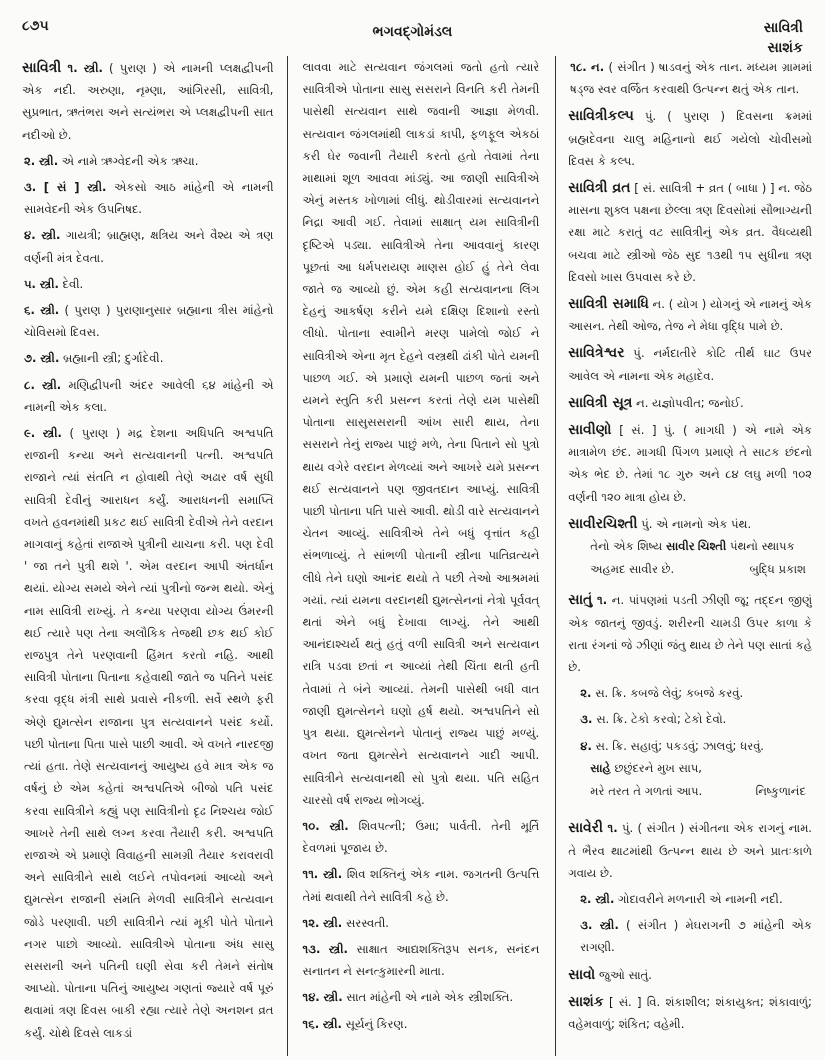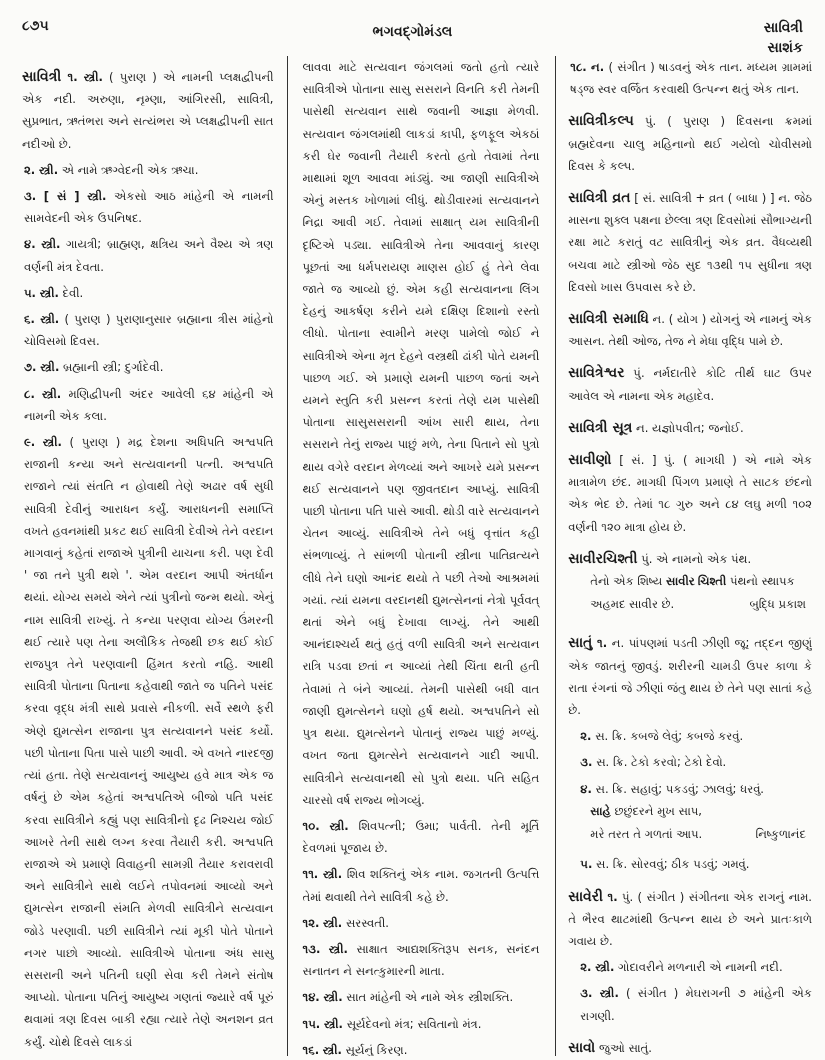--- a/index.html
+++ b/index.html
@@ -16,21 +16,21 @@
   .running-title { position: absolute; left: 0; width: 825px; text-align: center; top: 23px; font-size: 14px; font-weight: bold; }
   .guide-words { position: absolute; right: 22px; top: 17px; text-align: right; font-size: 14px; font-weight: bold; line-height: 20px; }
   .columns {
     position: absolute; top: 56px; left: 22px; width: 790px; height: 1000px;
     display: flex;
   }
   .col { overflow: hidden; font-size: 11.6px; line-height: 22.2px; text-align: justify; }
   .col-1 { width: 258px; padding-right: 14px; border-right: 1px solid #333; }
   .col-2 { width: 245px; padding: 0 16px 0 12px; border-right: 1px solid #333; }
   .col-3 { width: 250px; padding-left: 12px; }
-  .entry { margin: 9px 0 4px 0; }
+  .entry { margin: 0 0 4px 0; }
   .sense { margin: 0 0 4px 0; padding-left: 2px; }
   .cont { text-indent: 0; }
   .headword { font-weight: bold; font-size: 14px; }
   .num { font-weight: bold; }
   .gram { font-weight: bold; }
   .indent { padding-left: 12px; }
   .quote { padding-left: 22px; }
   .source { float: right; padding-right: 6px; }
   .bold-in { font-weight: bold; font-family: Liberation Serif, serif; }
 </style>
@@ -65,49 +65,47 @@
     <div class="sense"><span class="num">૯.</span> <span class="gram">સ્ત્રી.</span> <span>( પુરાણ ) મદ્ર દેશના અધિપતિ અશ્વપતિ રાજાની કન્યા અને સત્યવાનની પત્ની. અશ્વપતિ રાજાને ત્યાં સંતતિ ન હોવાથી તેણે અઢાર વર્ષ સુધી સાવિત્રી દેવીનું આરાધન કર્યું. આરાધનની સમાપ્તિ વખતે હવનમાંથી પ્રકટ થઈ સાવિત્રી દેવીએ તેને વરદાન માગવાનું કહેતાં રાજાએ પુત્રીની યાચના કરી. પણ દેવી ' જા તને પુત્રી થશે '. એમ વરદાન આપી અંતર્ધાન થયાં. યોગ્ય સમયે એને ત્યાં પુત્રીનો જન્મ થયો. એનું નામ સાવિત્રી રાખ્યું. તે કન્યા પરણવા યોગ્ય ઉંમરની થઈ ત્યારે પણ તેના અલૌકિક તેજથી છક થઈ કોઈ રાજપુત્ર તેને પરણવાની હિંમત કરતો નહિ. આથી સાવિત્રી પોતાના પિતાના કહેવાથી જાતે જ પતિને પસંદ કરવા વૃદ્ધ મંત્રી સાથે પ્રવાસે નીકળી. સર્વે સ્થળે ફરી એણે દ્યુમત્સેન રાજાના પુત્ર સત્યવાનને પસંદ કર્યો. પછી પોતાના પિતા પાસે પાછી આવી. એ વખતે નારદજી ત્યાં હતા. તેણે સત્યવાનનું આયુષ્ય હવે માત્ર એક જ વર્ષનું છે એમ કહેતાં અશ્વપતિએ બીજો પતિ પસંદ કરવા સાવિત્રીને કહ્યું પણ સાવિત્રીનો દૃઢ નિશ્ચય જોઈ આખરે તેની સાથે લગ્ન કરવા તૈયારી કરી. અશ્વપતિ રાજાએ એ પ્રમાણે વિવાહની સામગ્રી તૈયાર કરાવરાવી અને સાવિત્રીને સાથે લઈને તપોવનમાં આવ્યો અને દ્યુમત્સેન રાજાની સંમતિ મેળવી સાવિત્રીને સત્યવાન જોડે પરણાવી. પછી સાવિત્રીને ત્યાં મૂકી પોતે પોતાને નગર પાછો આવ્યો. સાવિત્રીએ પોતાના અંધ સાસુ સસરાની અને પતિની ઘણી સેવા કરી તેમને સંતોષ આપ્યો. પોતાના પતિનું આયુષ્ય ગણતાં જ્યારે વર્ષ પૂરું થવામાં ત્રણ દિવસ બાકી રહ્યા ત્યારે તેણે અનશન વ્રત કર્યું. ચોથે દિવસે લાકડાં</span></div>
   </div>
 
   <div class="col col-2">
     <div class="sense cont">લાવવા માટે સત્યવાન જંગલમાં જતો હતો ત્યારે સાવિત્રીએ પોતાના સાસુ સસરાને વિનતિ કરી તેમની પાસેથી સત્યવાન સાથે જવાની આજ્ઞા મેળવી. સત્યવાન જંગલમાંથી લાકડાં કાપી, ફળફૂલ એકઠાં કરી ઘેર જવાની તૈયારી કરતો હતો તેવામાં તેના માથામાં શૂળ આવવા માંડ્યું. આ જાણી સાવિત્રીએ એનું મસ્તક ખોળામાં લીધું. થોડીવારમાં સત્યવાનને નિદ્રા આવી ગઈ. તેવામાં સાક્ષાત્ યમ સાવિત્રીની દૃષ્ટિએ પડ્યા. સાવિત્રીએ તેના આવવાનું કારણ પૂછતાં આ ધર્મપરાયણ માણસ હોઈ હું તેને લેવા જાતે જ આવ્યો છું. એમ કહી સત્યવાનના લિંગ દેહનું આકર્ષણ કરીને યમે દક્ષિણ દિશાનો રસ્તો લીધો. પોતાના સ્વામીને મરણ પામેલો જોઈ ને સાવિત્રીએ એના મૃત દેહને વસ્ત્રથી ઢાંકી પોતે યમની પાછળ ગઈ. એ પ્રમાણે યમની પાછળ જતાં અને યમને સ્તુતિ કરી પ્રસન્ન કરતાં તેણે યમ પાસેથી પોતાના સાસુસસરાની આંખ સારી થાય, તેના સસરાને તેનું રાજ્ય પાછું મળે, તેના પિતાને સો પુત્રો થાય વગેરે વરદાન મેળવ્યાં અને આખરે યમે પ્રસન્ન થઈ સત્યવાનને પણ જીવતદાન આપ્યું. સાવિત્રી પાછી પોતાના પતિ પાસે આવી. થોડી વારે સત્યવાનને ચેતન આવ્યું. સાવિત્રીએ તેને બધું વૃત્તાંત કહી સંભળાવ્યું. તે સાંભળી પોતાની સ્ત્રીના પાતિવ્રત્યને લીધે તેને ઘણો આનંદ થયો તે પછી તેઓ આશ્રમમાં ગયાં. ત્યાં યમના વરદાનથી દ્યુમત્સેનનાં નેત્રો પૂર્વવત્ થતાં એને બધું દેખાવા લાગ્યું. તેને આથી આનંદાશ્ચર્ય થતું હતું વળી સાવિત્રી અને સત્યવાન રાત્રિ પડવા છતાં ન આવ્યાં તેથી ચિંતા થતી હતી તેવામાં તે બંને આવ્યાં. તેમની પાસેથી બધી વાત જાણી દ્યુમત્સેનને ઘણો હર્ષ થયો. અશ્વપતિને સો પુત્ર થયા. દ્યુમત્સેનને પોતાનું રાજ્ય પાછું મળ્યું. વખત જતા દ્યુમત્સેને સત્યવાનને ગાદી આપી. સાવિત્રીને સત્યવાનથી સો પુત્રો થયા. પતિ સહિત ચારસો વર્ષ રાજ્ય ભોગવ્યું.</div>
     <div class="sense"><span class="num">૧૦.</span> <span class="gram">સ્ત્રી.</span> <span>શિવપત્ની; ઉમા; પાર્વતી. તેની મૂર્તિ દેવળમાં પૂજાય છે.</span></div>
     <div class="sense"><span class="num">૧૧.</span> <span class="gram">સ્ત્રી.</span> <span>શિવ શક્તિનું એક નામ. જગતની ઉત્પત્તિ તેમાં થવાથી તેને સાવિત્રી કહે છે.</span></div>
     <div class="sense"><span class="num">૧૨.</span> <span class="gram">સ્ત્રી.</span> <span>સરસ્વતી.</span></div>
     <div class="sense"><span class="num">૧૩.</span> <span class="gram">સ્ત્રી.</span> <span>સાક્ષાત આદ્યશક્તિરૂપ સનક, સનંદન સનાતન ને સનત્કુમારની માતા.</span></div>
     <div class="sense"><span class="num">૧૪.</span> <span class="gram">સ્ત્રી.</span> <span>સાત માંહેની એ નામે એક સ્ત્રીશક્તિ.</span></div>
-    <div class="sense"><span class="num">૧૫.</span> <span class="gram">સ્ત્રી.</span> <span>સૂર્યદેવનો મંત્ર; સવિતાનો મંત્ર.</span></div>
     <div class="sense"><span class="num">૧૬.</span> <span class="gram">સ્ત્રી.</span> <span>સૂર્યનું કિરણ.</span></div>
 
   </div>
 
   <div class="col col-3">
     <div class="sense"><span class="num">૧૮.</span> <span class="gram">ન.</span> <span>( સંગીત ) ષાડવનું એક તાન. મધ્યમ ગ્રામમાં ષડ્જ સ્વર વર્જિત કરવાથી ઉત્પન્ન થતું એક તાન.</span></div>
 
     <div class="entry"><span class="headword">સાવિત્રીકલ્પ</span> <span>પું.</span> <span>( પુરાણ ) દિવસના ક્રમમાં બ્રહ્મદેવના ચાલુ મહિનાનો થઈ ગયેલો ચોવીસમો દિવસ કે કલ્પ.</span></div>
     <div class="entry"><span class="headword">સાવિત્રી વ્રત</span> <span>[ સં. સાવિત્રી + વ્રત ( બાધા ) ] ન.</span> <span>જેઠ માસના શુક્લ પક્ષના છેલ્લા ત્રણ દિવસોમાં સૌભાગ્યની રક્ષા માટે કરાતું વટ સાવિત્રીનું એક વ્રત. વૈધવ્યથી બચવા માટે સ્ત્રીઓ જેઠ સુદ ૧૩થી ૧૫ સુધીના ત્રણ દિવસો ખાસ ઉપવાસ કરે છે.</span></div>
     <div class="entry"><span class="headword">સાવિત્રી સમાધિ</span> <span>ન.</span> <span>( યોગ ) યોગનું એ નામનું એક આસન. તેથી ઓજ, તેજ ને મેધા વૃદ્ધિ પામે છે.</span></div>
     <div class="entry"><span class="headword">સાવિત્રેશ્વર</span> <span>પું.</span> <span>નર્મદાતીરે કોટિ તીર્થ ઘાટ ઉપર આવેલ એ નામના એક મહાદેવ.</span></div>
     <div class="entry"><span class="headword">સાવિત્રી સૂત્ર</span> <span>ન.</span> <span>યજ્ઞોપવીત; જનોઈ.</span></div>
     <div class="entry"><span class="headword">સાવીણો</span> <span>[ સં. ] પું.</span> <span>( માગધી ) એ નામે એક માત્રામેળ છંદ. માગધી પિંગળ પ્રમાણે તે સાટક છંદનો એક ભેદ છે. તેમાં ૧૮ ગુરુ અને ૮૪ લઘુ મળી ૧૦૨ વર્ણની ૧૨૦ માત્રા હોય છે.</span></div>
     <div class="entry" style="margin-bottom:0"><span class="headword">સાવીરચિશ્તી</span> <span>પું.</span> <span>એ નામનો એક પંથ.</span></div>
     <div class="quote">
       <div><span>તેનો એક શિષ્ય </span><span class="bold-in">સાવીર ચિશ્તી</span><span> પંથનો સ્થાપક</span></div>
-      <div style="margin-bottom:16px"><span>અહમદ સાવીર છે.</span><span class="source">બુદ્ધિ પ્રકાશ</span></div>
+      <div style="margin-bottom:8px"><span>અહમદ સાવીર છે.</span><span class="source">બુદ્ધિ પ્રકાશ</span></div>
     </div>
 
     <div class="entry"><span class="headword">સાતું</span> <span class="num">૧.</span> <span>ન.</span> <span>પાંપણમાં પડતી ઝીણી જૂ; તદ્દન જીણું એક જાતનું જીવડું. શરીરની ચામડી ઉપર કાળા કે રાતા રંગનાં જે ઝીણાં જંતુ થાય છે તેને પણ સાતાં કહે છે.</span></div>
     <div class="sense indent"><span class="num">૨.</span> <span>સ. ક્રિ.</span> <span>કબજે લેવું; કબજે કરવું.</span></div>
     <div class="sense indent"><span class="num">૩.</span> <span>સ. ક્રિ.</span> <span>ટેકો કરવો; ટેકો દેવો.</span></div>
     <div class="sense indent" style="margin-bottom:0"><span class="num">૪.</span> <span>સ. ક્રિ.</span> <span>સહાવું; પકડવું; ઝાલવું; ધરવું.</span></div>
     <div class="quote">
       <div><span class="bold-in">સાહે</span><span> છછુંદરને મુખ સાપ,</span></div>
-      <div style="margin-bottom:8px"><span>મરે તરત તે ગળતાં આપ.</span><span class="source">નિષ્કુળાનંદ</span></div>
+      <div style="margin-bottom:14px"><span>મરે તરત તે ગળતાં આપ.</span><span class="source">નિષ્કુળાનંદ</span></div>
     </div>
-    <div class="sense indent"><span class="num">૫.</span> <span>સ. ક્રિ.</span> <span>સોરવવું; ઠીક પડવું; ગમવું.</span></div>
 
     <div class="entry"><span class="headword">સાવેરી</span> <span class="num">૧.</span> <span>પું.</span> <span>( સંગીત ) સંગીતના એક રાગનું નામ. તે ભૈરવ થાટમાંથી ઉત્પન્ન થાય છે અને પ્રાતઃકાળે ગવાય છે.</span></div>
     <div class="sense indent"><span class="num">૨.</span> <span class="gram">સ્ત્રી.</span> <span>ગોદાવરીને મળનારી એ નામની નદી.</span></div>
     <div class="sense indent"><span class="num">૩.</span> <span class="gram">સ્ત્રી.</span> <span>( સંગીત ) મેઘરાગની ૭ માંહેની એક રાગણી.</span></div>
 
     <div class="entry"><span class="headword">સાવો</span> <span>જુઓ સાતું.</span></div>
     <div class="entry"><span class="headword">સાશંક</span> <span>[ સં. ] વિ.</span> <span>શંકાશીલ; શંકાયુક્ત; શંકાવાળું; વહેમવાળું; શંકિત; વહેમી.</span></div>
   </div>
 </div>
 

